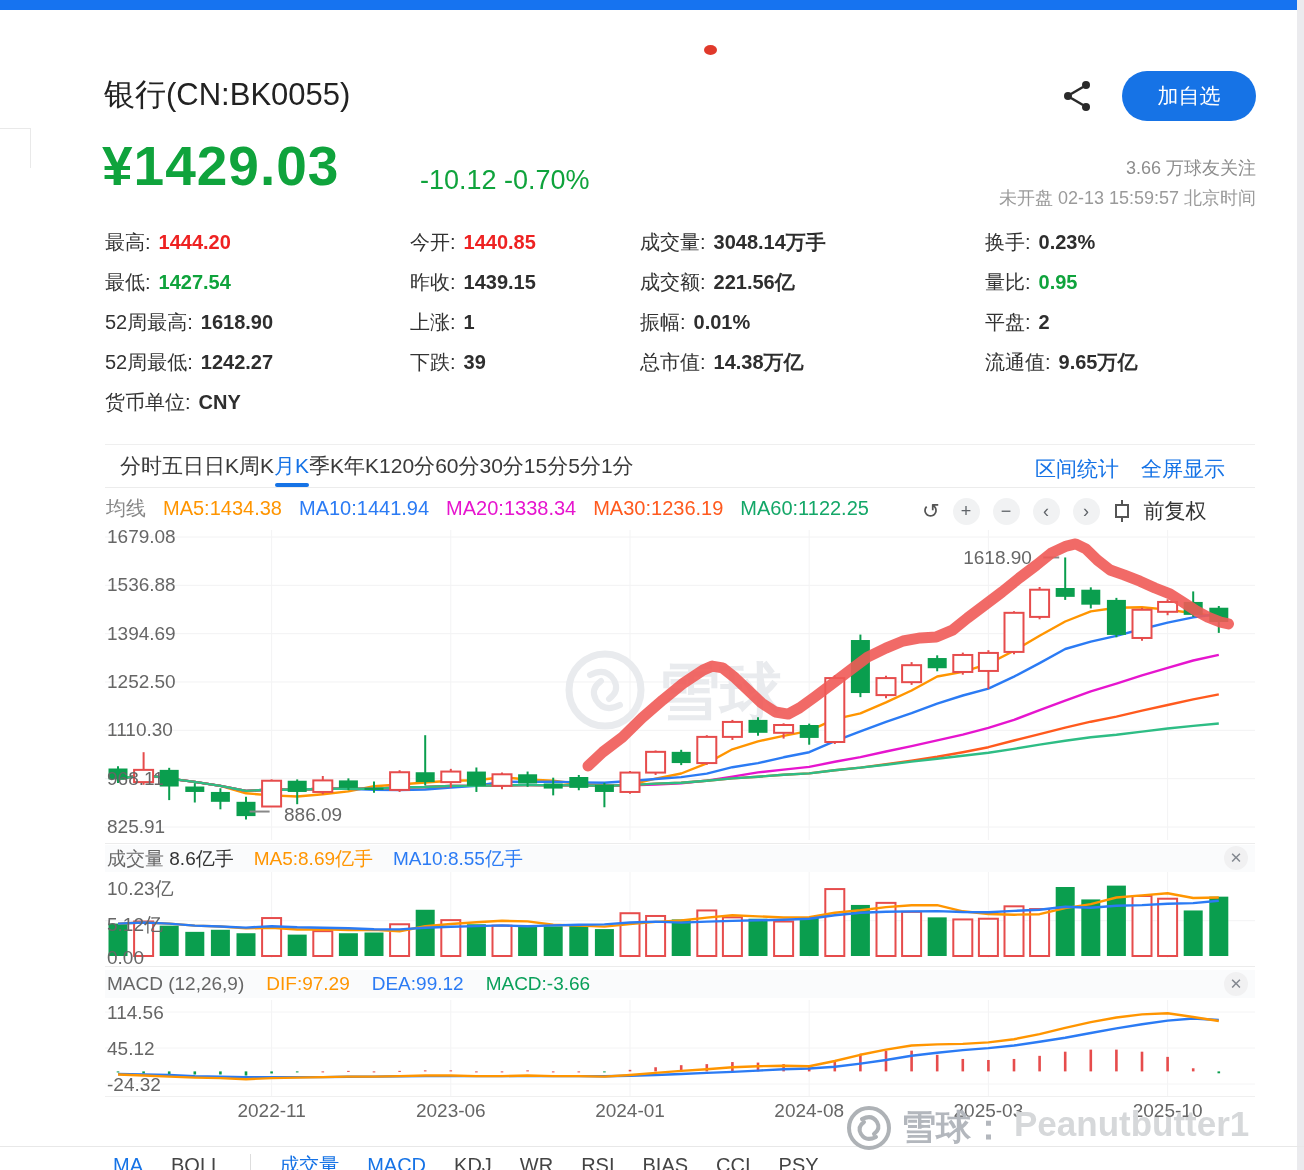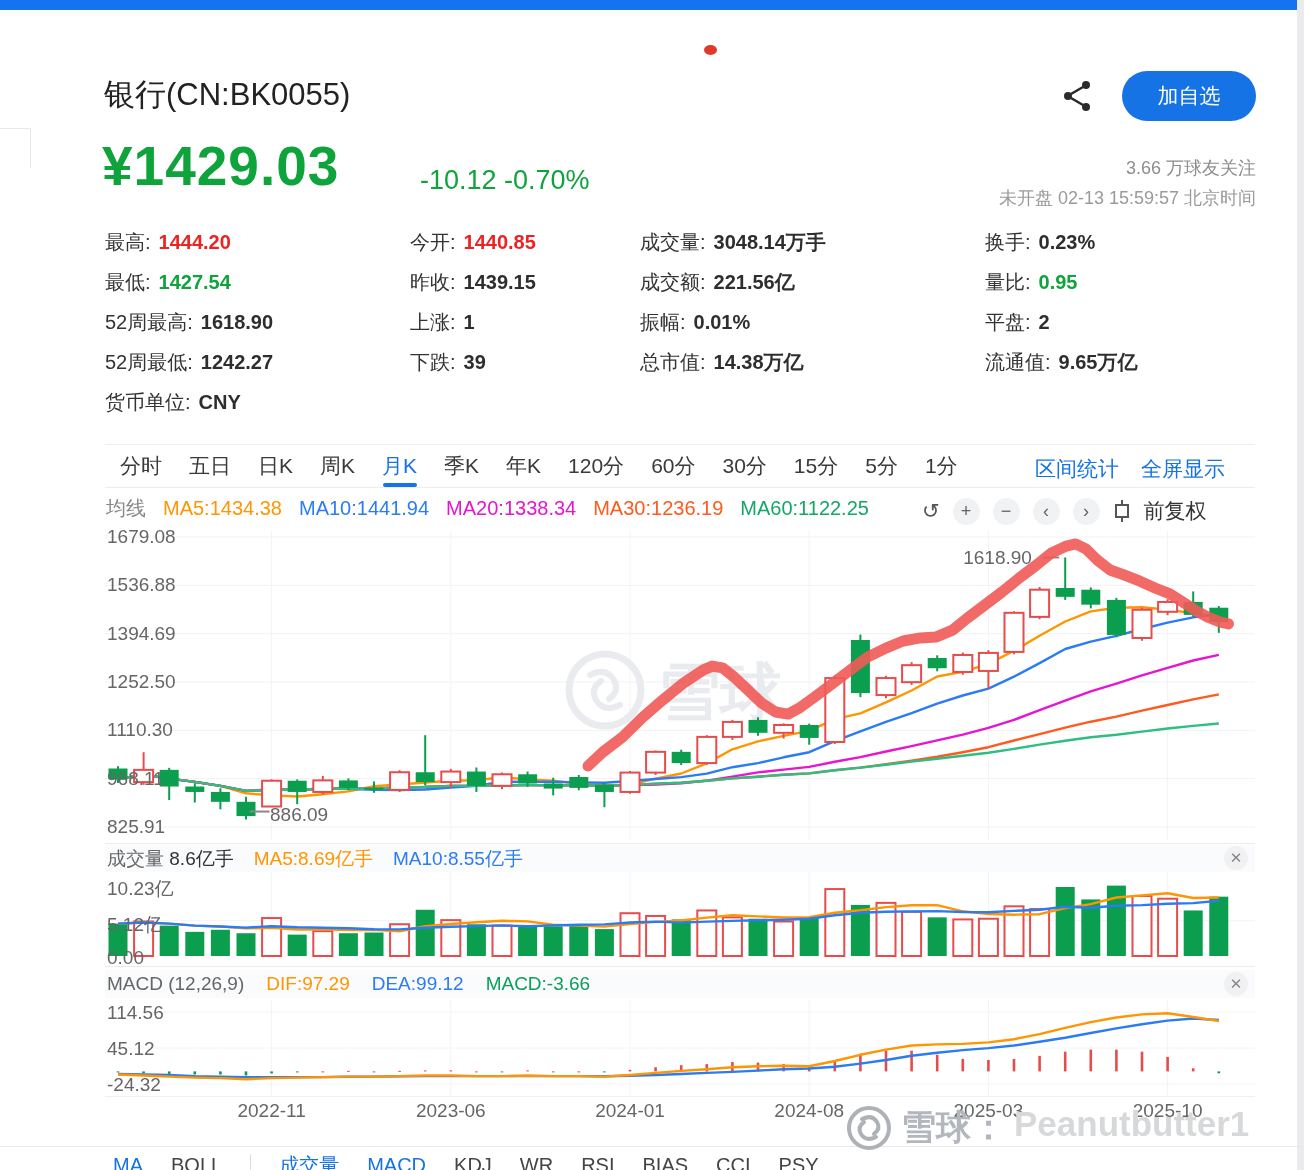--- a/index.html
+++ b/index.html
@@ -17,21 +17,21 @@
   #share-btn{left:1060px;top:78px;width:36px;height:36px;cursor:pointer;}
   #follow-btn{left:1122px;top:71px;width:134px;height:50px;border-radius:26px;background:#1673e6;color:#fff;
     font-size:21px;display:flex;align-items:center;justify-content:center;cursor:pointer;}
   #followers{left:954px;top:156px;width:302px;text-align:right;font-size:18px;color:#8d8d8d;}
   #status-line{left:904px;top:186px;width:352px;text-align:right;font-size:18px;color:#9a9a9a;}
   .stat-col{top:222px;font-size:20px;color:#333;}
   .stat-row{height:40px;display:flex;align-items:center;white-space:nowrap;}
   .stat-row .v{font-weight:700;margin-left:8px;color:#2e2e2e;}
   .stat-row .v.red{color:#ee2222;} .stat-row .v.green{color:#0fa33c;}
   #tabs-row{left:105px;top:444px;width:1150px;height:44px;border-top:1px solid #efefef;border-bottom:1px solid #ececec;
-    display:flex;align-items:center;gap:27px;padding-left:15px;font-size:21px;color:#3a3a3a;}
+    display:flex;align-items:center;padding-left:15px;font-size:21px;color:#3a3a3a;}
   .ptab{position:relative;cursor:pointer;height:100%;display:flex;align-items:center;}
   .ptab.active{color:#1673e6;}
   .ptab.active::after{content:"";position:absolute;left:50%;transform:translateX(-50%);bottom:0;width:34px;height:4px;border-radius:2px;background:#1673e6;}
   #range-links{left:1035px;top:455px;display:flex;gap:22px;font-size:21px;color:#1673e6;}
   #range-links span{cursor:pointer;}
   #ma-legend{left:106px;top:495px;display:flex;align-items:center;gap:17px;font-size:20px;color:#888;white-space:nowrap;}
   #chart-controls{left:922px;top:497px;display:flex;align-items:center;gap:13px;}
   .ctrl-circle{width:27px;height:27px;border-radius:50%;background:#f1f2f3;color:#5f6368;display:flex;align-items:center;justify-content:center;font-size:18px;cursor:pointer;}
   .ctrl-plain{color:#555;font-size:21px;cursor:pointer;display:flex;align-items:center;}
   #adjust-label{font-size:21px;color:#333;cursor:pointer;}
@@ -322,21 +322,21 @@
   <div id="price-ylabels">
       <div class="abs ylab" style="left: 107px; top: 526px;">1679.08</div>
       <div class="abs ylab" style="left: 107px; top: 574.335px;">1536.88</div>
       <div class="abs ylab" style="left: 107px; top: 622.667px;">1394.69</div>
       <div class="abs ylab" style="left: 107px; top: 670.998px;">1252.50</div>
       <div class="abs ylab" style="left: 107px; top: 719.333px;">1110.30</div>
       <div class="abs ylab" style="left: 107px; top: 767.665px;">968.11</div>
       <div class="abs ylab" style="left: 107px; top: 816px;">825.91</div>
     </div>
   <div class="abs annot" id="annot-high" style="left: 963.2px; top: 547.456px;">1618.90</div>
-  <div class="abs annot" id="annot-low" style="left: 270px; top: 803.544px;">886.09</div>
+  <div class="abs annot" id="annot-low" style="left: 284px; top: 803.544px;">886.09</div>
 
   <div class="abs" id="sep1"></div>
   <div class="abs" id="vol-header">
     <span><span class="hdr-lab">成交量</span>
       <span class="hdr-val">8.6亿手</span></span>
   <span style="color: rgb(255, 149, 0);">MA5:8.69亿手</span>
       <span style="color: rgb(43, 123, 244);">MA10:8.55亿手</span>
     </div>
   <div class="close-btn" style="top:846px;">✕</div>
   <svg class="pane" id="vol-svg" style="top:872px;" width="1150" height="86" viewBox="0 0 1150 86">

